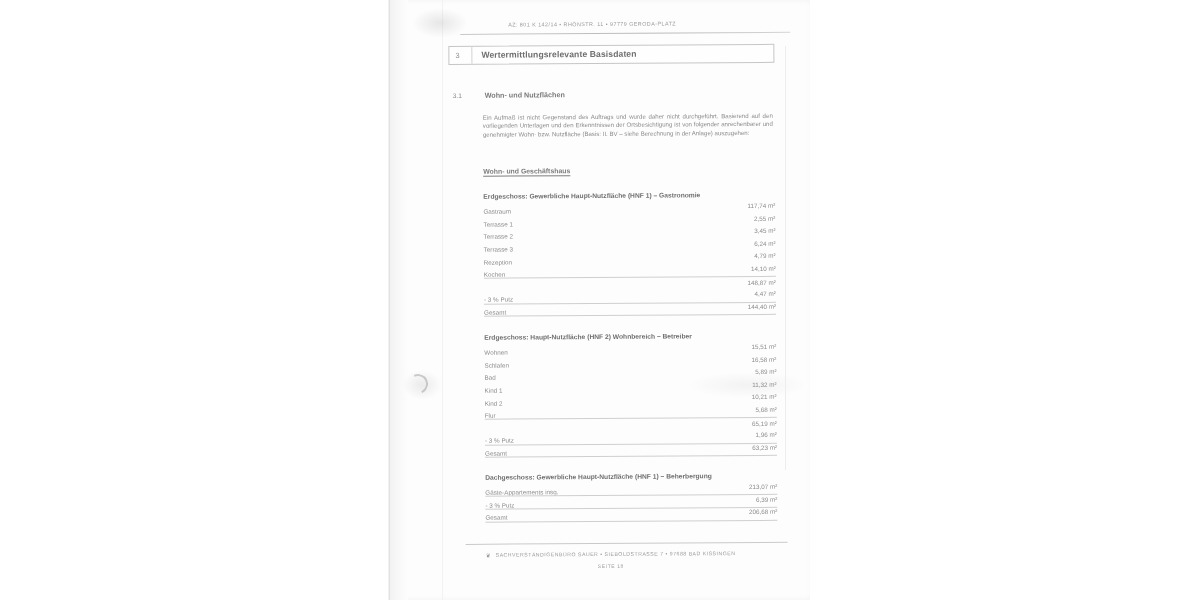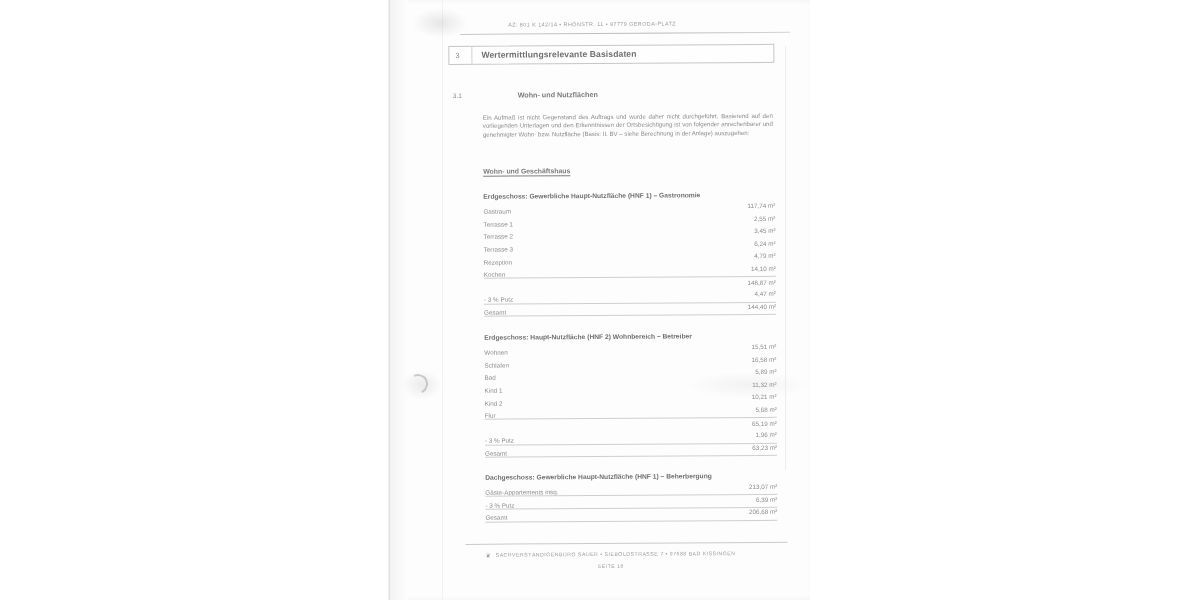--- a/index.html
+++ b/index.html
@@ -171,21 +171,20 @@
     color: #8b8b8b;
   }
   .sub-title {
     position: absolute;
     left: 98px;
     top: 90px;
     font-size: 7.2px;
     font-weight: bold;
     color: #7a7a7a;
     white-space: nowrap;
-    margin-left: 33px;
   }
 
   .para {
     position: absolute;
     left: 96px;
     top: 113px;
     width: 290px;
     font-size: 6.1px;
     line-height: 8.3px;
     color: #8e8e8e;

